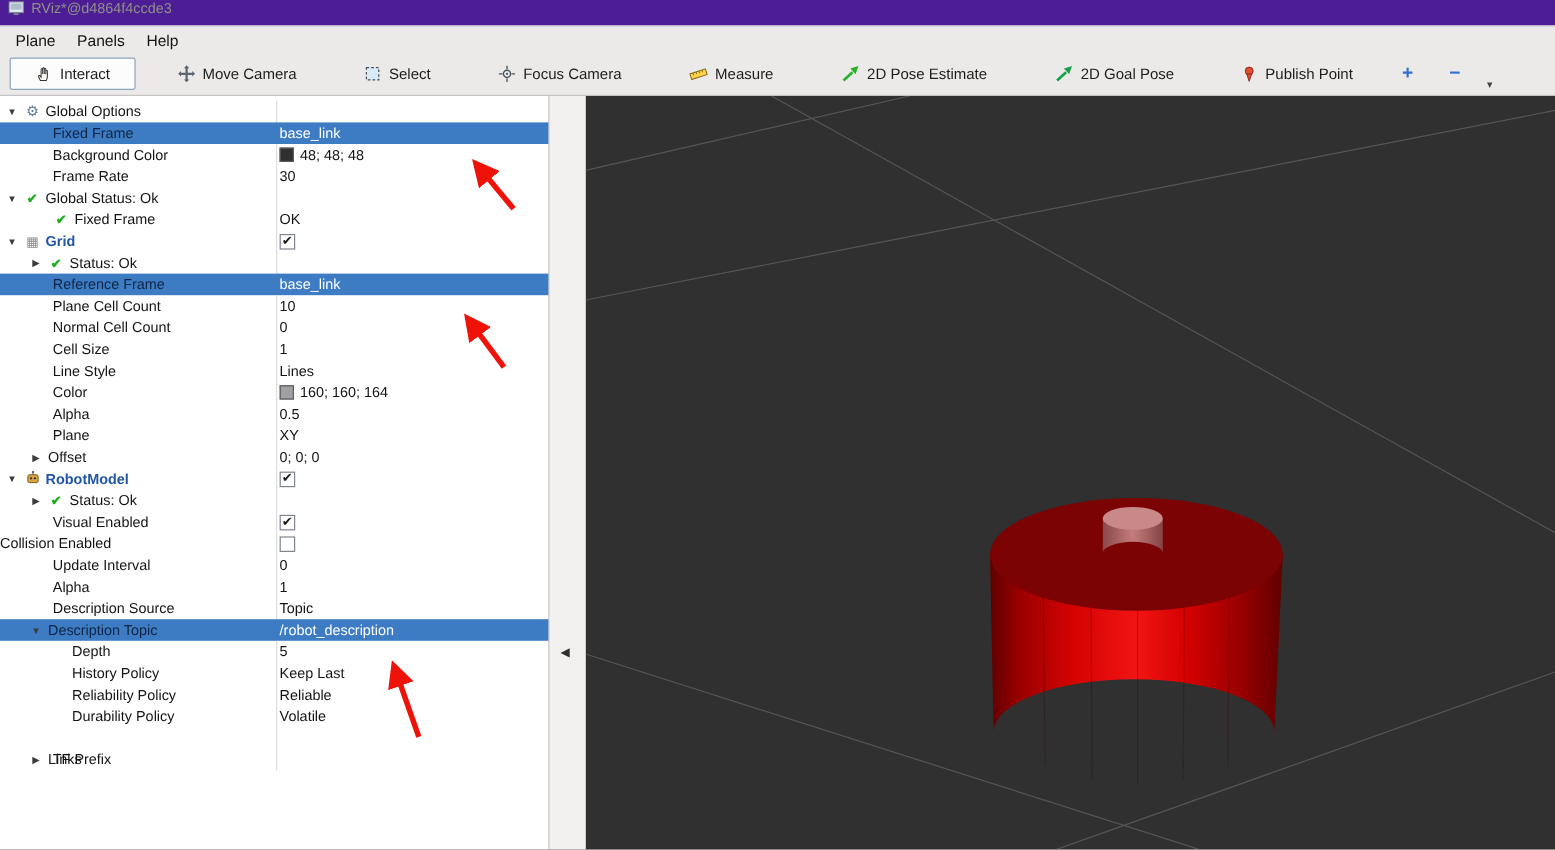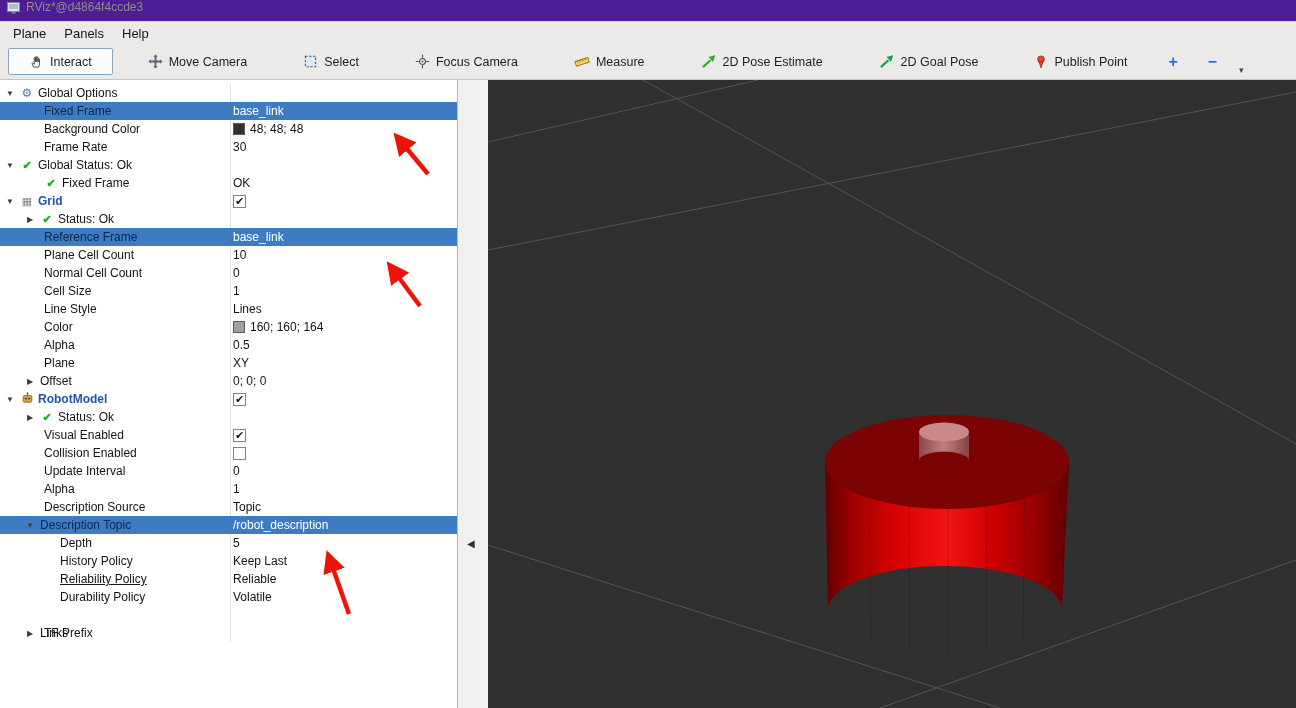--- a/index.html
+++ b/index.html
@@ -336,21 +336,21 @@
         </div>
         <div class="tree-row">
           <div class="row-left" style="padding-left: 44px;">
             <span class="prop-label">Visual Enabled</span>
           </div>
           <div class="row-value">
             <span class="checkbox">✔</span>
           </div>
         </div>
         <div class="tree-row">
-          <div class="row-left" style="padding-left: 44px;">
+          <div class="row-left" style="">
             <span class="prop-label">Collision Enabled</span>
           </div>
           <div class="row-value">
             <span class="checkbox"></span>
           </div>
         </div>
         <div class="tree-row">
           <div class="row-left" style="padding-left: 44px;">
             <span class="prop-label">Update Interval</span>
           </div>
@@ -393,21 +393,21 @@
         </div>
         <div class="tree-row">
           <div class="row-left" style="padding-left: 60px;">
             <span class="prop-label">History Policy</span>
           </div>
           <div class="row-value">
             <span>Keep Last</span>
           </div>
         </div>
         <div class="tree-row">
-          <div class="row-left" style="padding-left: 60px; text-decoration: underline;">
+          <div class="row-left" style="padding-left: 60px;">
             <span class="prop-label">Reliability Policy</span>
           </div>
           <div class="row-value">
             <span>Reliable</span>
           </div>
         </div>
         <div class="tree-row">
           <div class="row-left" style="padding-left: 60px;">
             <span class="prop-label">Durability Policy</span>
           </div>

